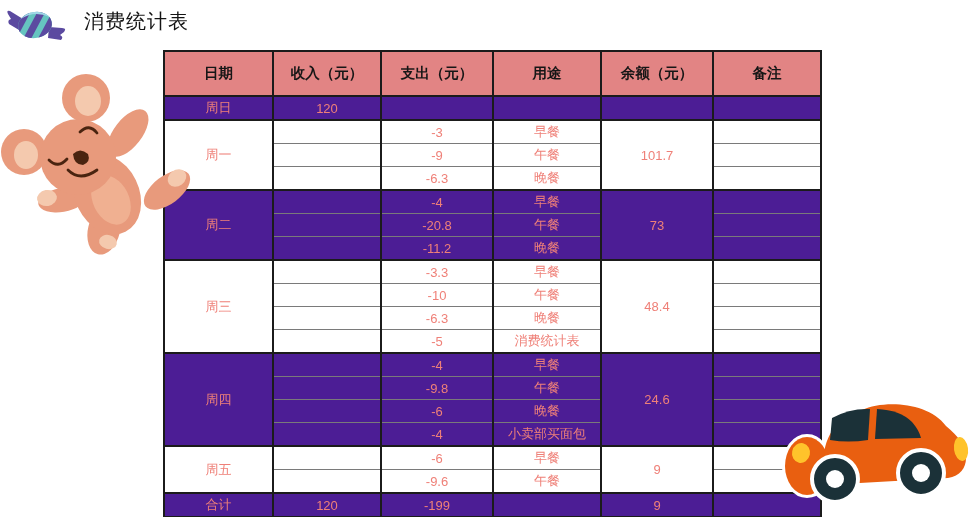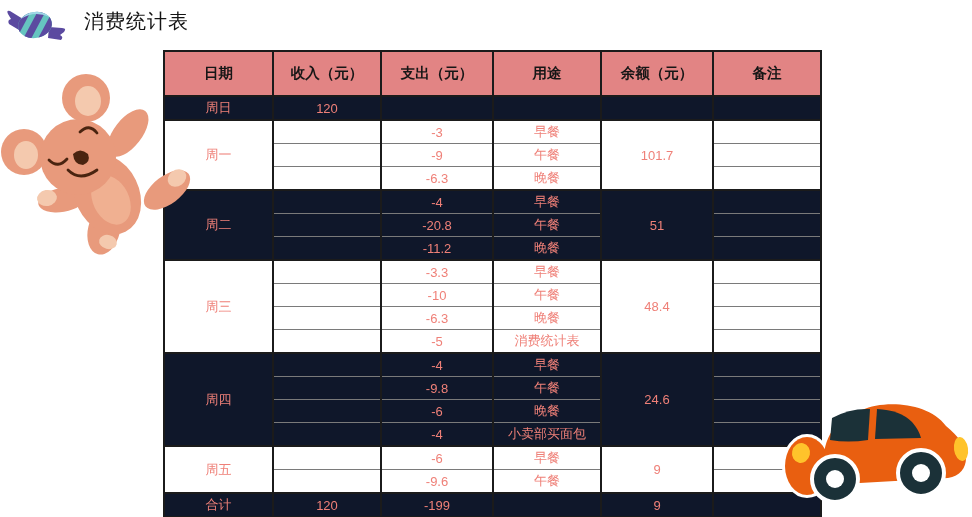--- a/index.html
+++ b/index.html
@@ -10,21 +10,21 @@
   .bear{position:absolute;left:0px;top:70px;z-index:5;}
   .car{position:absolute;left:778px;top:398px;z-index:5;}
   table.sheet{position:absolute;left:163px;top:50px;border-collapse:collapse;table-layout:fixed;
               border:2px solid #1b1b1b;z-index:1;}
   .sheet th{background:#e28484;color:#161616;font-weight:700;font-size:14.5px;height:25px;
             padding:9px;border:2px solid #1b1b1b;}
   .sheet td{height:22px;padding:0;text-align:center;vertical-align:middle;color:#ef8078;
             font-size:13px;border-left:2px solid #1b1b1b;border-right:2px solid #1b1b1b;
             border-top:1px solid #7a7a7a;background:#ffffff;}
   .sheet tr.gs td{border-top:2px solid #1b1b1b;}
-  .sheet tr.yl td{background:#0f172a;}
+  .sheet tr.yl td{background:#4c1d95;}
 </style>
 </head>
 <body>
 
 <div class="page">
 
   <svg class="candy" width="60" height="44" viewBox="0 0 60 44">
     <path d="M17 17 L4 9 Q0 8 2 12 L5 17 Q1 18 3 22 L13 28 Z" fill="#5b4aa0"></path>
     <path d="M43 25 L56 26 Q61 26 58 30 L54 33 Q58 35 55 38 L42 36 Z" fill="#5b4aa0"></path>
     <clipPath id="candyclip">
@@ -90,21 +90,21 @@
         <td>-6.3</td>
         <td>晚餐</td>
         <td></td>
       </tr>
 
       <tr class="yl gs">
         <td rowspan="3">周二</td>
         <td></td>
         <td>-4</td>
         <td>早餐</td>
-        <td rowspan="3">51</td>
+        <td rowspan="3">73</td>
         <td></td>
       </tr>
       <tr class="yl">
         <td></td>
         <td>-20.8</td>
         <td>午餐</td>
         <td></td>
       </tr>
       <tr class="yl">
         <td></td>

